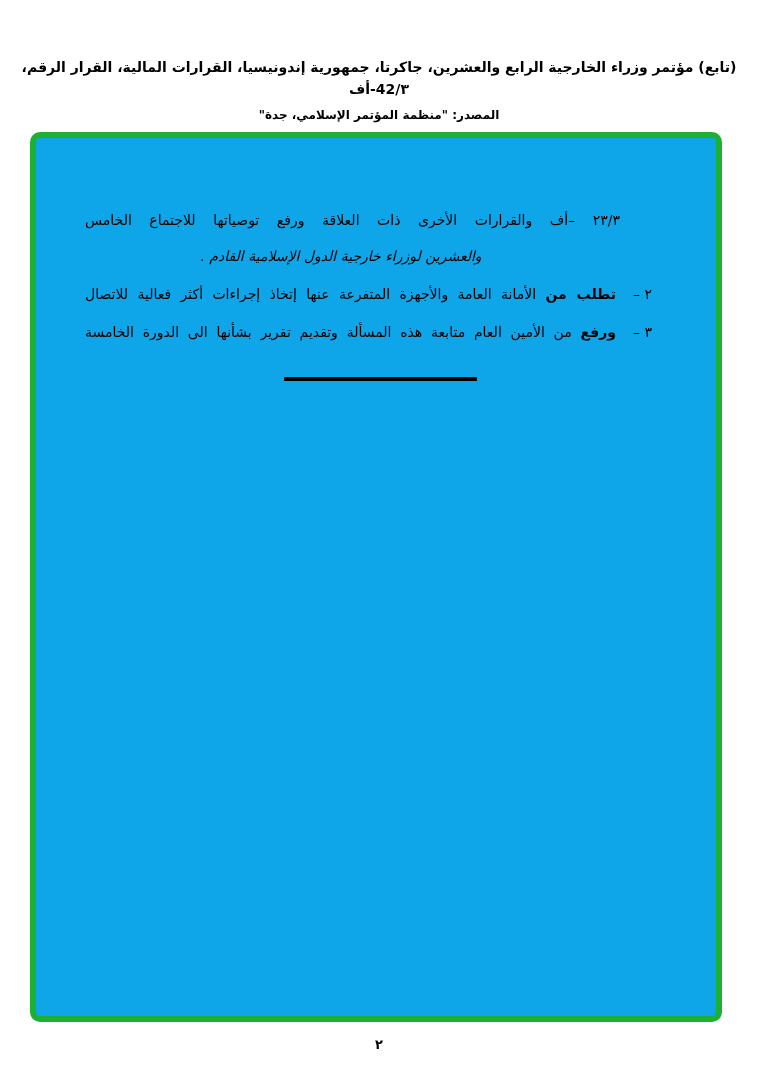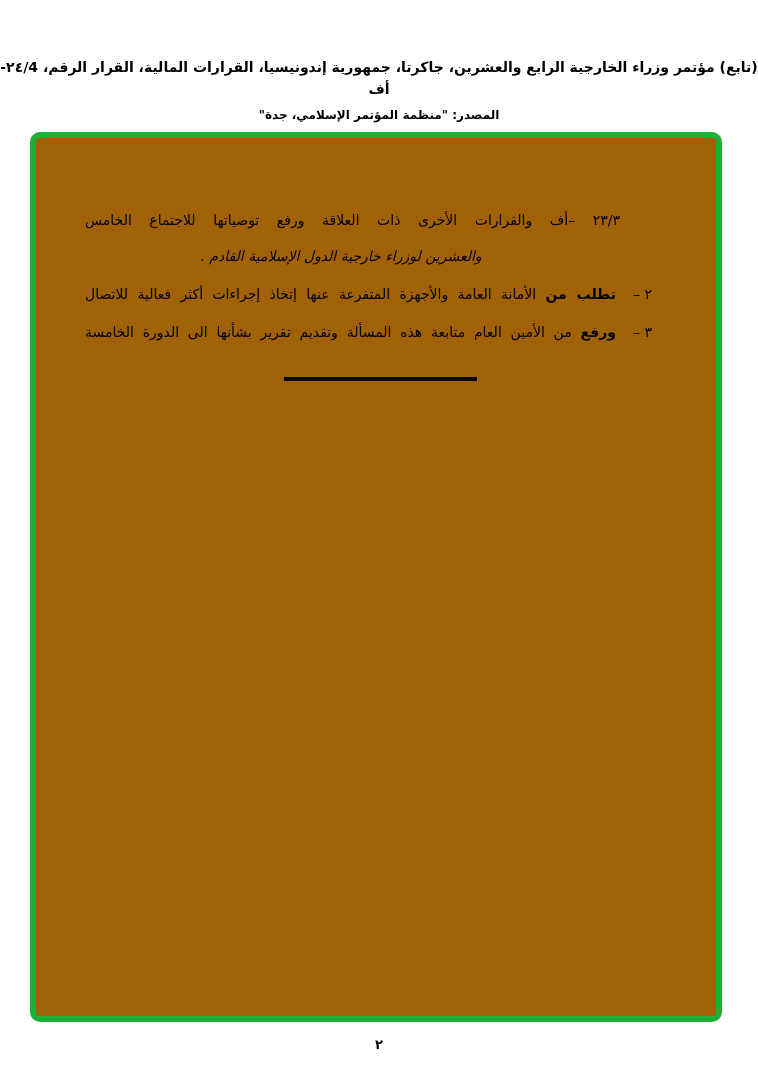--- a/index.html
+++ b/index.html
@@ -13,21 +13,21 @@
     position: absolute; top: 56px; left: 0; width: 758px;
     text-align: center; direction: rtl;
   }
   .header-line1 { font-size: 14px; font-weight: bold; line-height: 22px; letter-spacing: 0; }
   .header-line2 { font-size: 12px; font-weight: bold; line-height: 18px; margin-top: 6px; }
 
   .frame {
     position: absolute; left: 30px; top: 132px;
     width: 692px; height: 890px; box-sizing: border-box;
     border: 6px solid #1cb135; border-radius: 10px;
-    background: #a16207;
+    background: #0ea5e9;
   }
   .content {
     position: absolute; top: 64px; right: 64px; width: 567px;
     direction: rtl; font-size: 14px; line-height: 36px;
   }
   .item { margin-top: 2px; }
   .item:first-child { margin-top: 0; }
 
   .jline {
     text-align: justify; text-align-last: justify;
@@ -55,21 +55,21 @@
   }
   .page-number {
     position: absolute; top: 1037px; left: 0; width: 758px;
     text-align: center; font-size: 13px; font-weight: bold;
   }
 </style>
 </head>
 <body>
 
 <div class="header">
-  <div class="header-line1">(تابع) مؤتمر وزراء الخارجية الرابع والعشرين، جاكرتا، جمهورية إندونيسيا، القرارات المالية، القرار الرقم، ٢٤/4-أف</div>
+  <div class="header-line1">(تابع) مؤتمر وزراء الخارجية الرابع والعشرين، جاكرتا، جمهورية إندونيسيا، القرارات المالية، القرار الرقم، 42/٣-أف</div>
   <div class="header-line2">المصدر: "منظمة المؤتمر الإسلامي، جدة"</div>
 </div>
 
 <div class="frame" style="border-color: rgb(28, 177, 53);">
   <div class="content">
 
     <div class="item">
       <div class="jline indent-32">٢٣/٣ –أف والقرارات الأخرى ذات العلاقة ورفع توصياتها للاجتماع الخامس</div>
       <div class="rline indent-55">والعشرين لوزراء خارجية الدول الإسلامية القادم .</div>
     </div>

